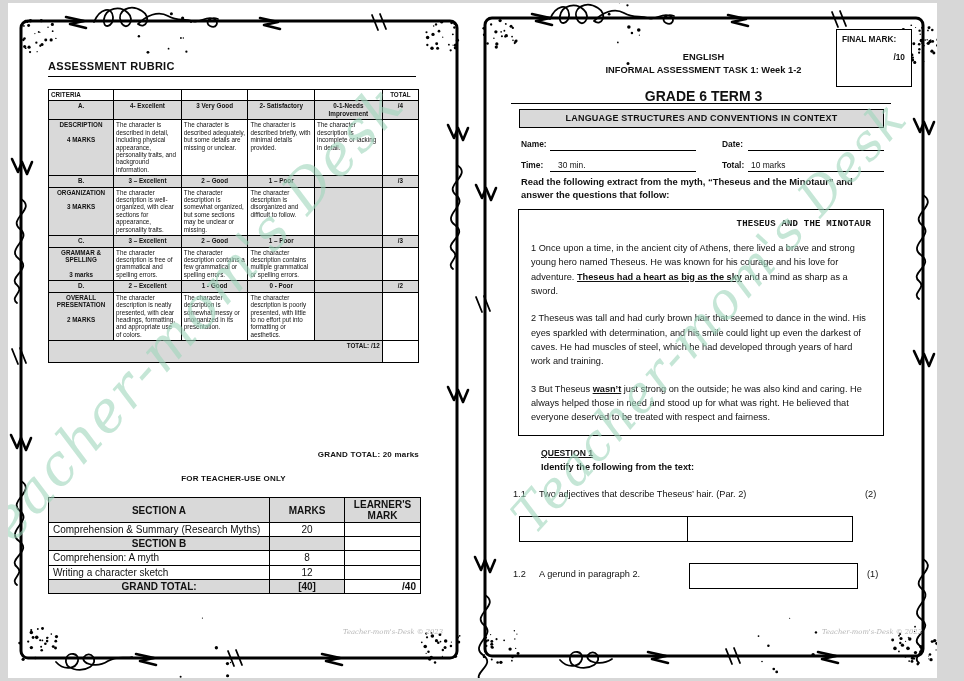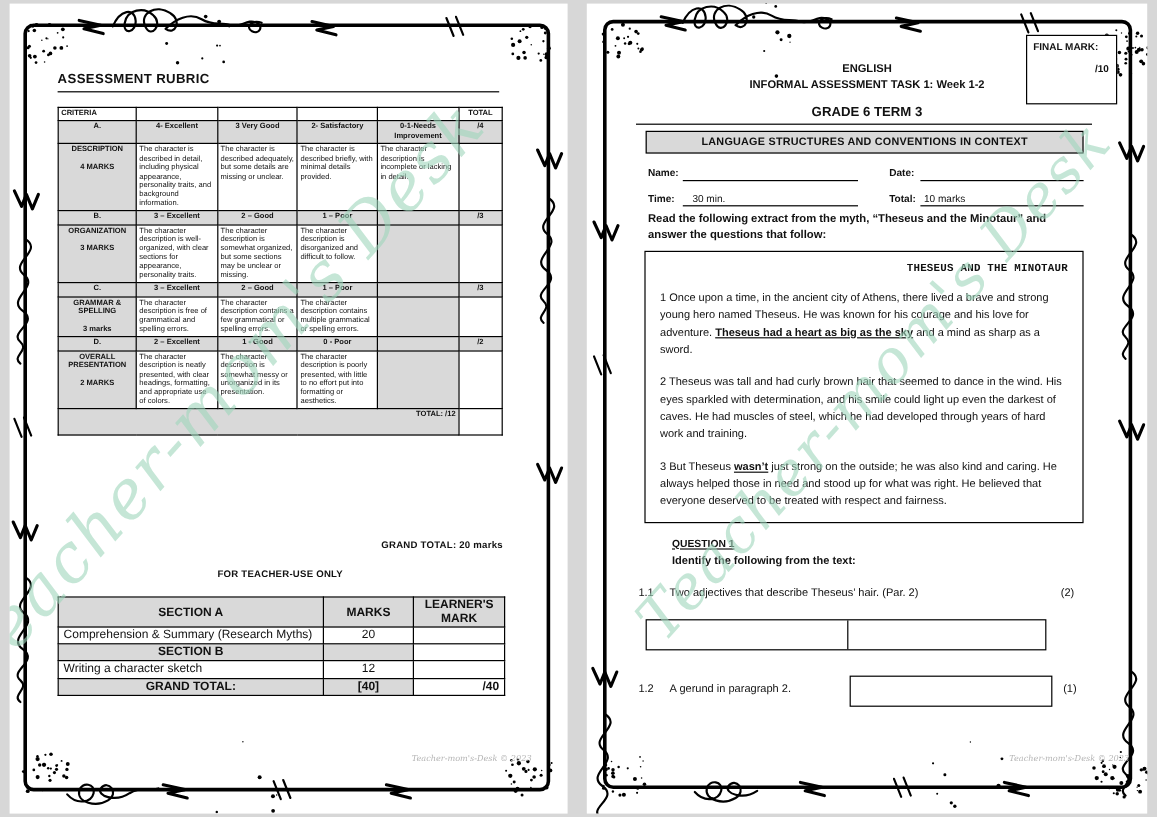--- a/index.html
+++ b/index.html
@@ -3,21 +3,21 @@
 <meta charset="utf-8">
 <style>
   html,body{margin:0;padding:0;}
   body{
     width:964px;height:681px;background:#d7d7d7;
     font-family:"Liberation Sans",sans-serif;color:#111;
     position:relative;overflow:hidden;
   }
   .page{position:absolute;top:3px;height:675px;background:#fff;}
   .page-left{left:8px;width:465px;}
-  .page-right{left:489px;width:467px;}
+  .page-right{left:470px;width:467px;}
   svg.deco{position:absolute;left:0;top:0;width:100%;height:100%;pointer-events:none;}
   svg.wm{position:absolute;left:0;top:0;width:100%;height:100%;pointer-events:none;opacity:.6;}
   .abs{position:absolute;}
 
   
   .rubric-title{left:40px;top:57px;width:368px;font-size:11px;font-weight:bold;
     letter-spacing:.3px;border-bottom:1.6px solid #000;padding-bottom:4px;}
   table.rubric{border-collapse:collapse;width:371px;table-layout:fixed;}
   table.rubric td{border:1px solid #000;font-size:6.3px;line-height:1.18;
     padding:1px 2px 2px;vertical-align:top;word-wrap:break-word;}
@@ -31,21 +31,21 @@
   table.marks{border-collapse:collapse;width:373px;table-layout:fixed;font-size:10px;}
   table.marks td{border:1px solid #000;padding:1px 4px;height:11.2px;vertical-align:middle;}
 
   
   .fm-box{left:366px;top:26px;width:74px;height:56px;border:1.6px solid #000;background:#fff;}
   .fm-label{position:absolute;left:5px;top:4px;font-size:8.3px;font-weight:bold;}
   .fm-value{position:absolute;right:6px;top:22px;font-size:8.3px;font-weight:bold;}
   .cline{width:100%;text-align:center;font-weight:bold;}
   .hdr1{left:0;top:49px;font-size:9.3px;}
   .hdr2{left:0;top:62px;font-size:9.3px;}
-  .hdr3{left:0;top:85px;font-size:11px;}
+  .hdr3{left:0;top:85px;font-size:14px;}
   .rule{border-top:1.5px solid #000;height:0;}
   .banner{left:49px;top:106px;width:363px;height:17px;border:1.7px solid #000;background:#d9d9d9;
     text-align:center;font-weight:bold;font-size:9px;line-height:17px;letter-spacing:.2px;}
   .fld{font-size:8.4px;}
   .fline{border-bottom:1.2px solid #000;height:0;}
   .instr{left:51px;top:173px;width:366px;font-size:9.4px;font-weight:bold;line-height:1.35;}
   .passage{left:48px;top:206px;width:366px;height:227px;border:1.6px solid #000;
     padding:7px 12px 0;box-sizing:border-box;font-size:9.2px;line-height:1.56;}
   .passage h3{margin:0 0 10px;text-align:right;font-size:9px;letter-spacing:.2px;font-family:Liberation Mono, monospace;}
   .passage p{margin:0 0 13px;}
@@ -305,20 +305,25 @@
           <td class="shade b ctr">LEARNER'S MARK</td>
         </tr>
         <tr>
           <td>Comprehension &amp; Summary (Research Myths)</td>
           <td class="ctr">20</td>
           <td></td>
         </tr>
         <tr>
           <td class="shade b">SECTION B</td>
           <td class="shade b ctr"></td>
+          <td></td>
+        </tr>
+        <tr>
+          <td>Comprehension: A myth</td>
+          <td class="ctr">8</td>
           <td></td>
         </tr>
         <tr>
           <td>Writing a character sketch</td>
           <td class="ctr">12</td>
           <td></td>
         </tr>
         <tr>
           <td class="shade b">GRAND TOTAL:</td>
           <td class="shade b ctr">[40]</td>

